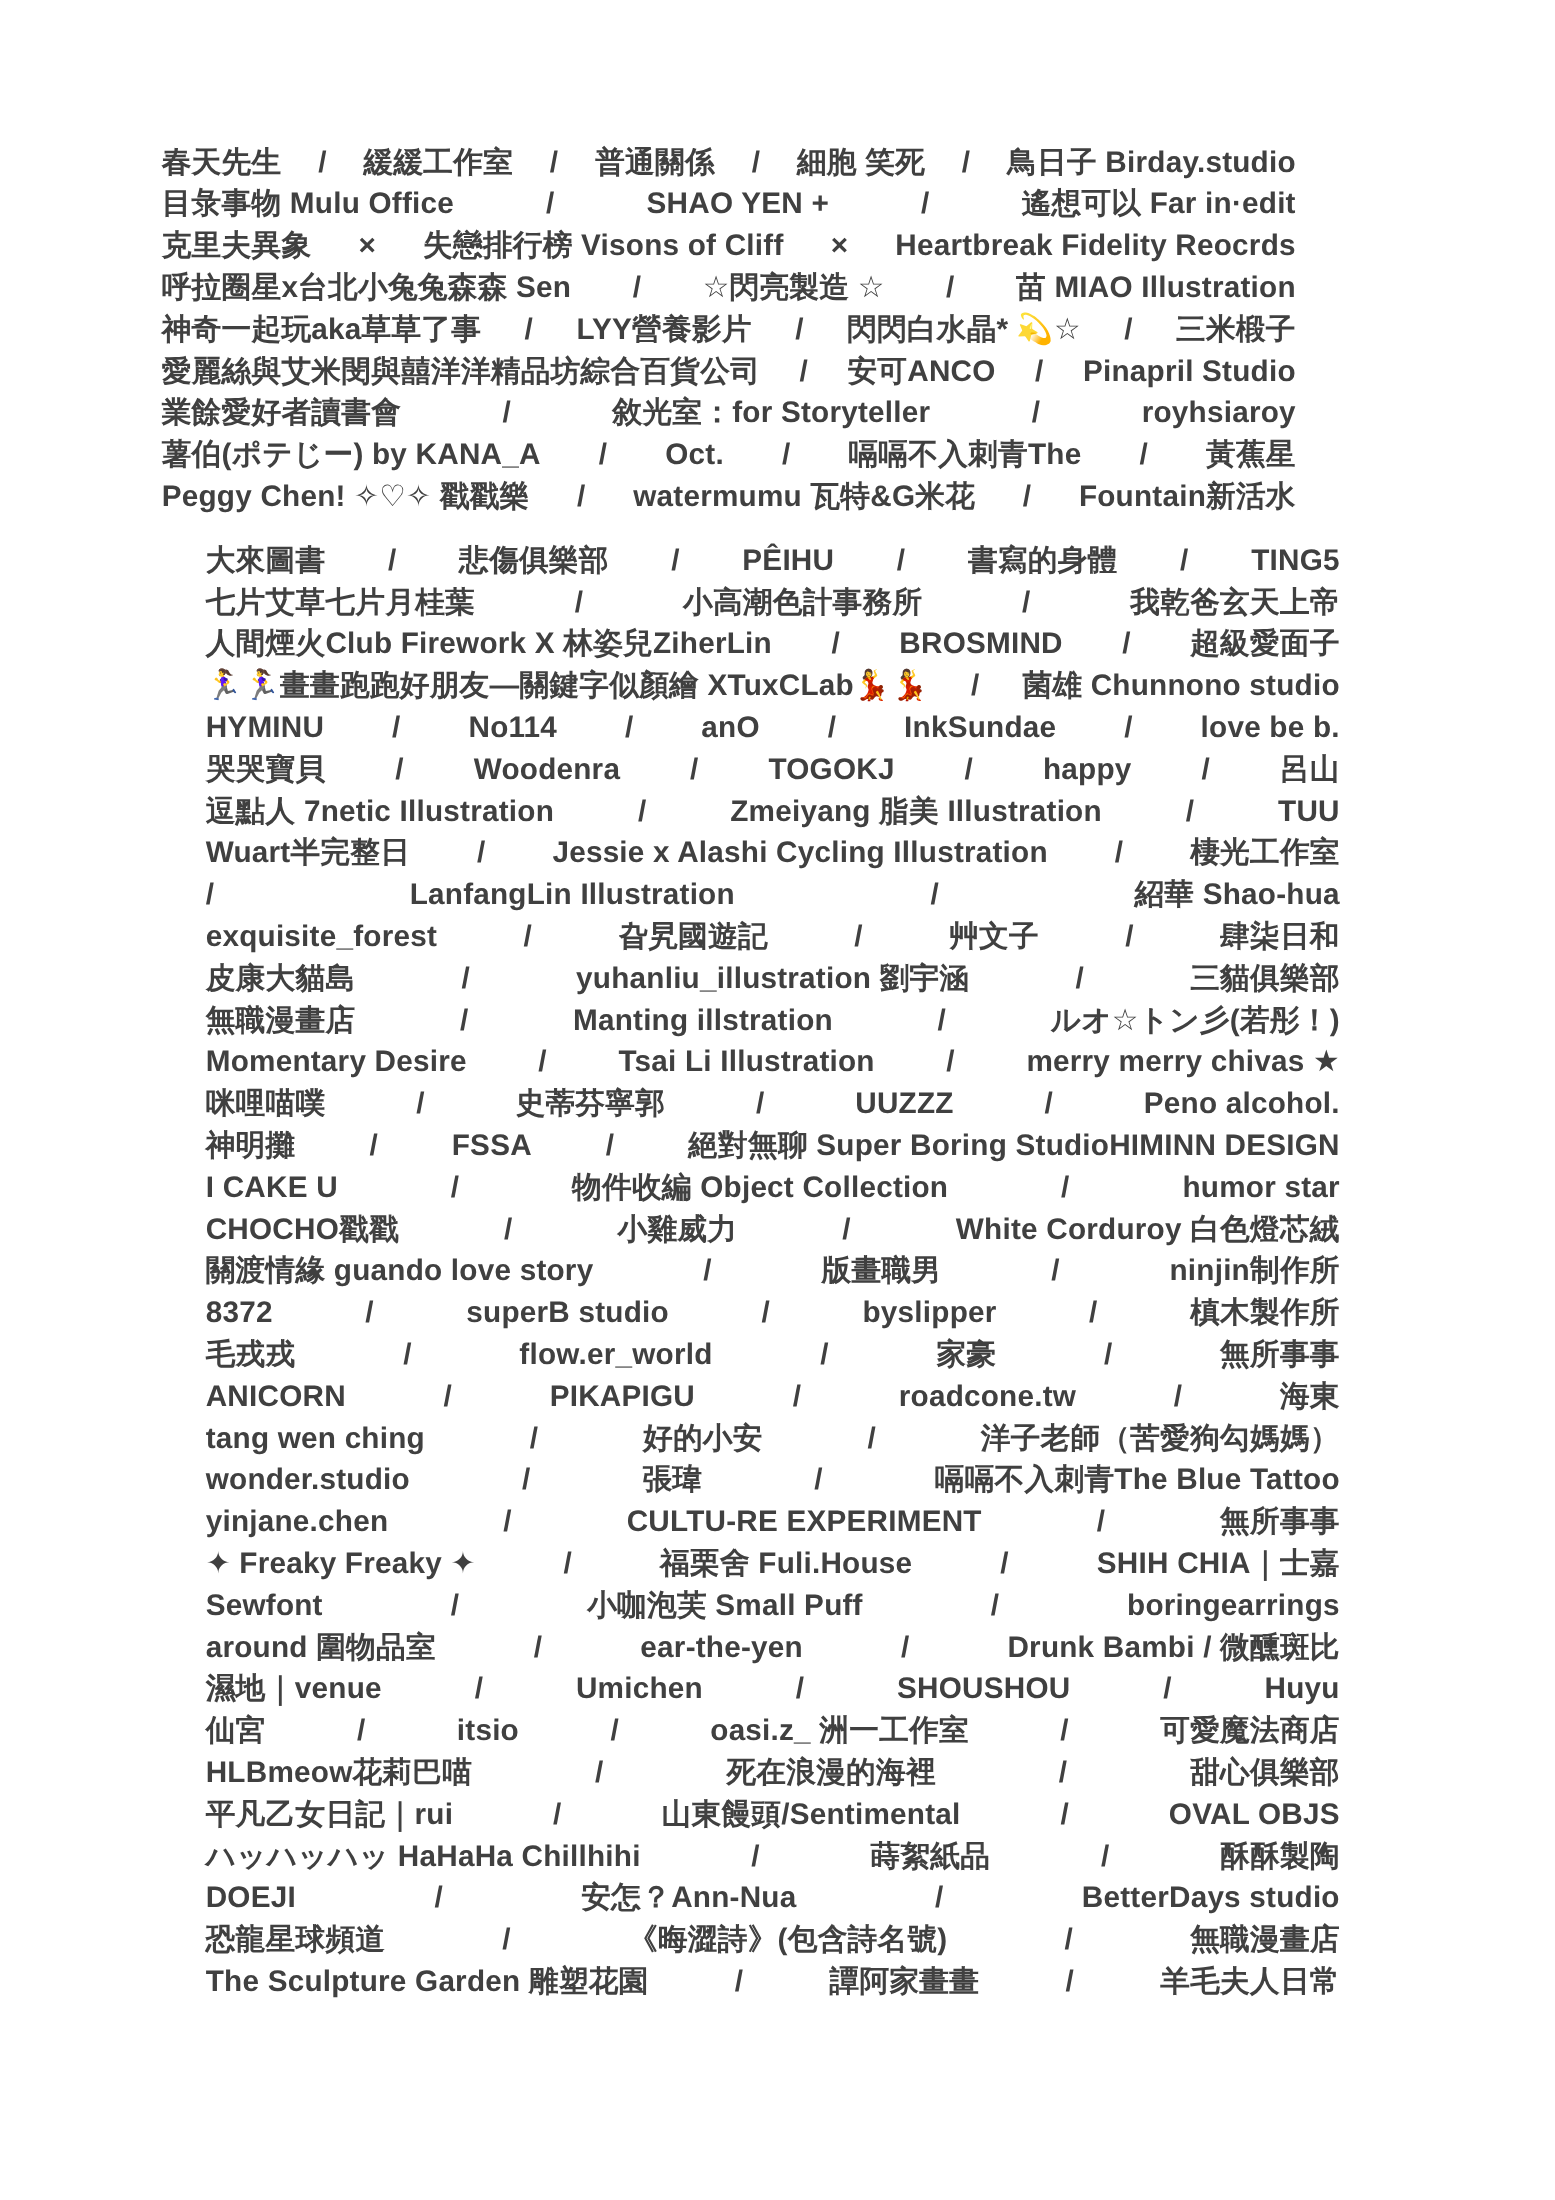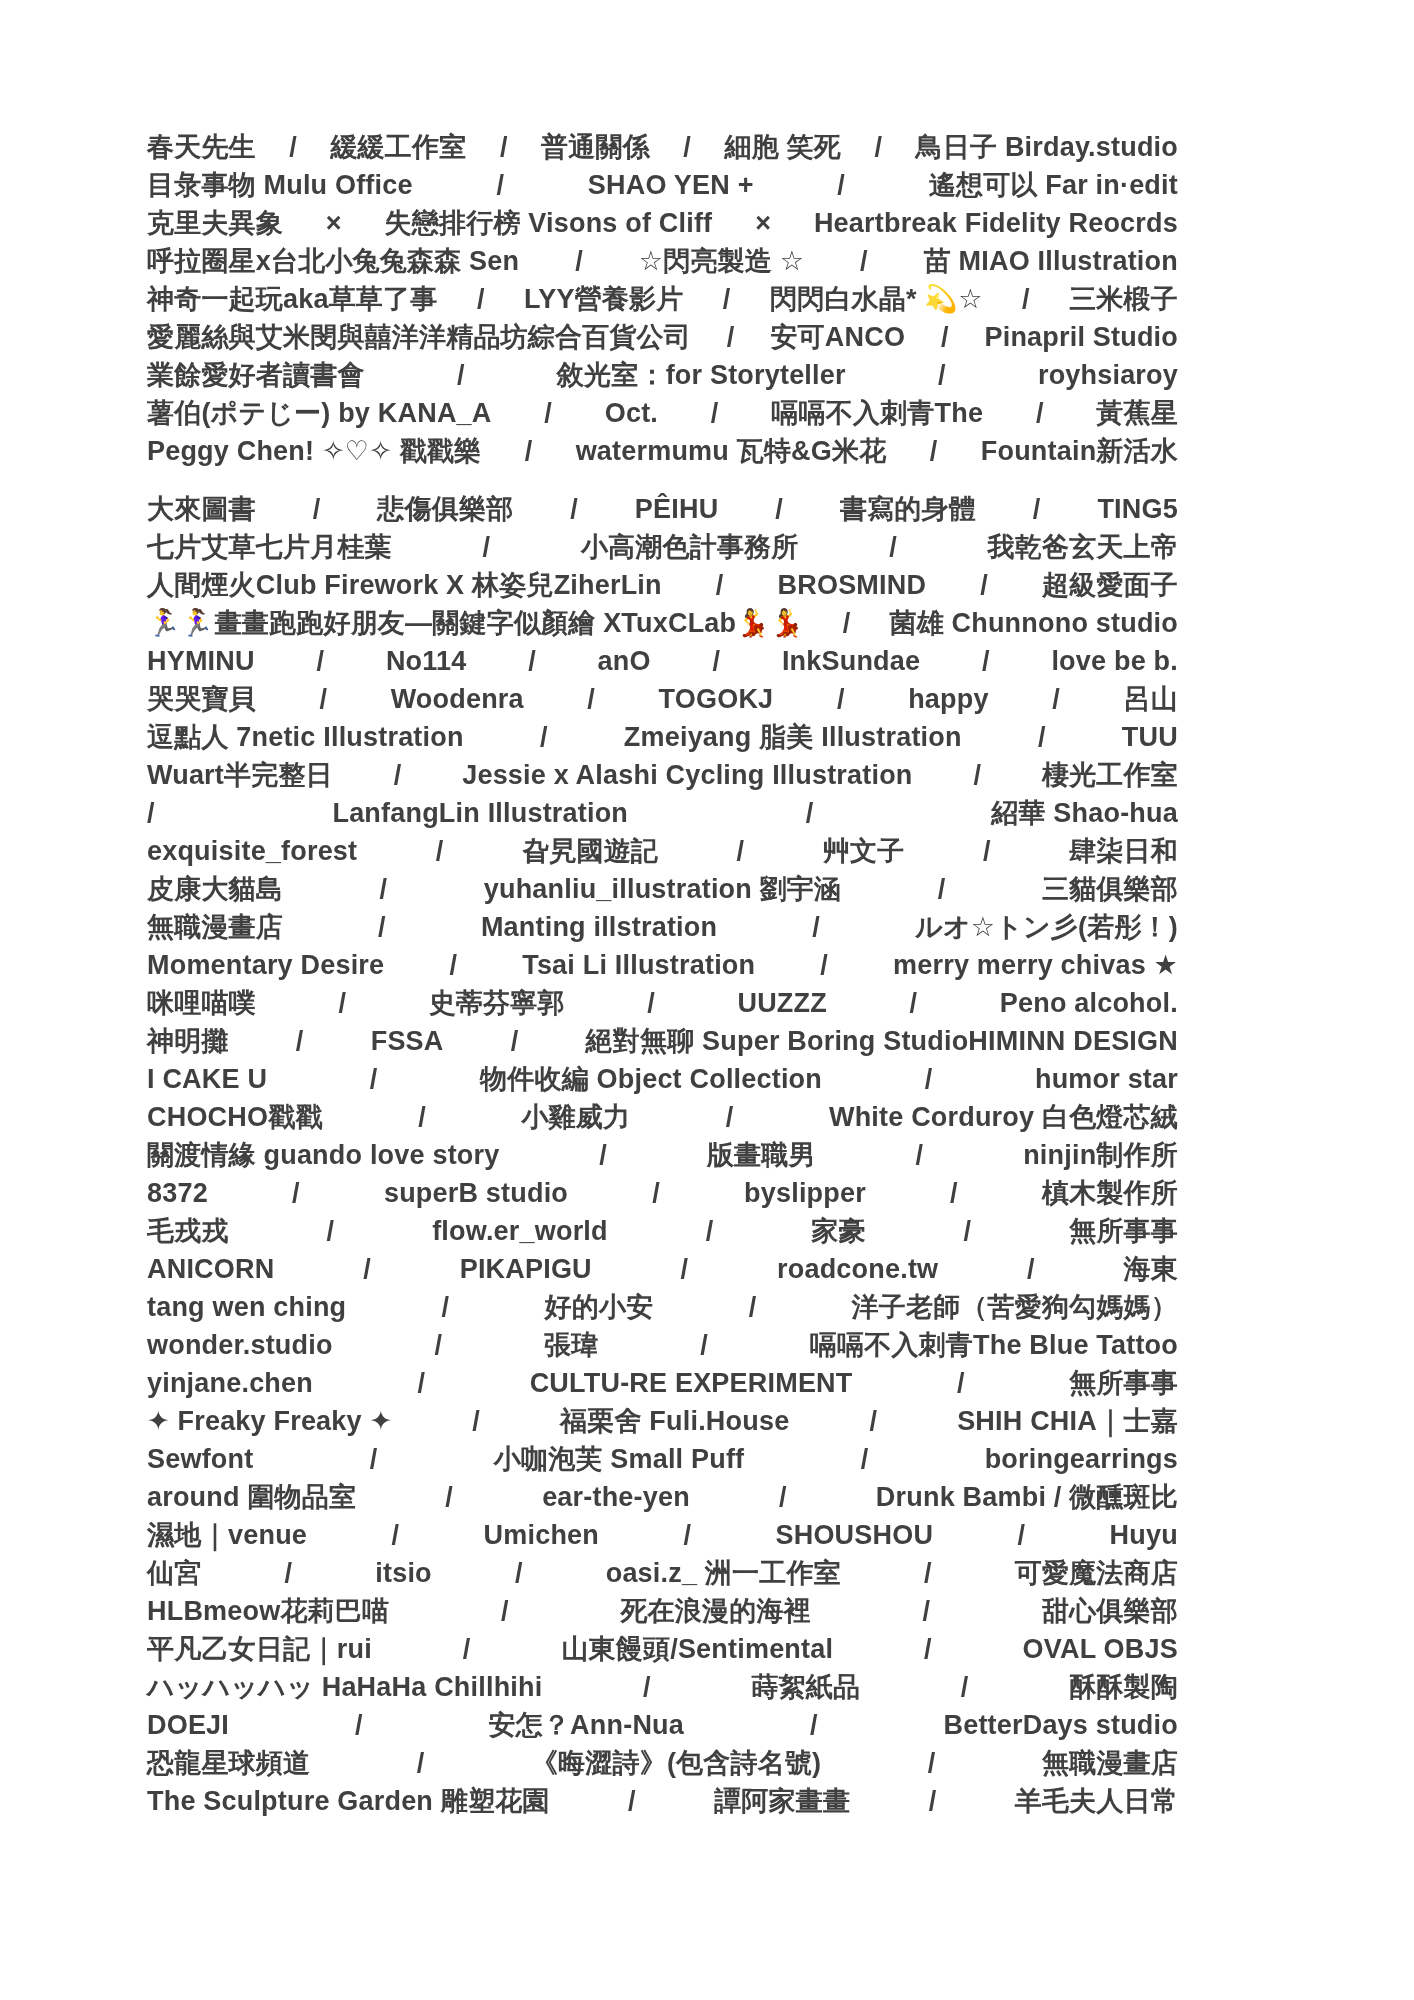--- a/index.html
+++ b/index.html
@@ -15,21 +15,21 @@
     overflow: hidden;
     font-family: "Liberation Sans", "DejaVu Sans", sans-serif;
   }
   .list-wrap {
     position: absolute;
     left: 147px;
     top: 128px;
     width: 1031px;
   }
   .list-block { width: 100%; }
-  .list-block + .list-block { margin-top: 20px; }
+  .list-block + .list-block { margin-top: 20px; margin-left: 40px; }
   .list-line {
     display: flex;
     justify-content: space-between;
     align-items: baseline;
     height: 38px;
     line-height: 38px;
     font-size: 27px;
     font-weight: 700;
     color: #404040;
     letter-spacing: 0.2px;

